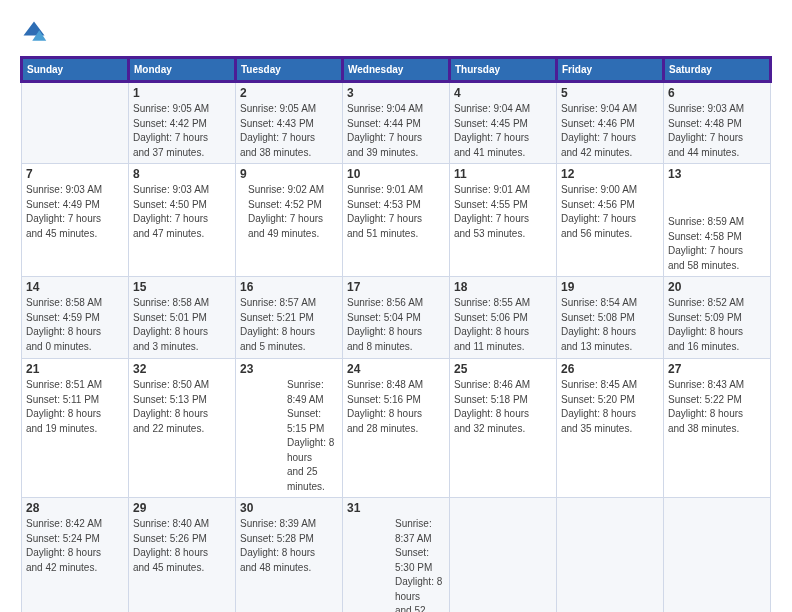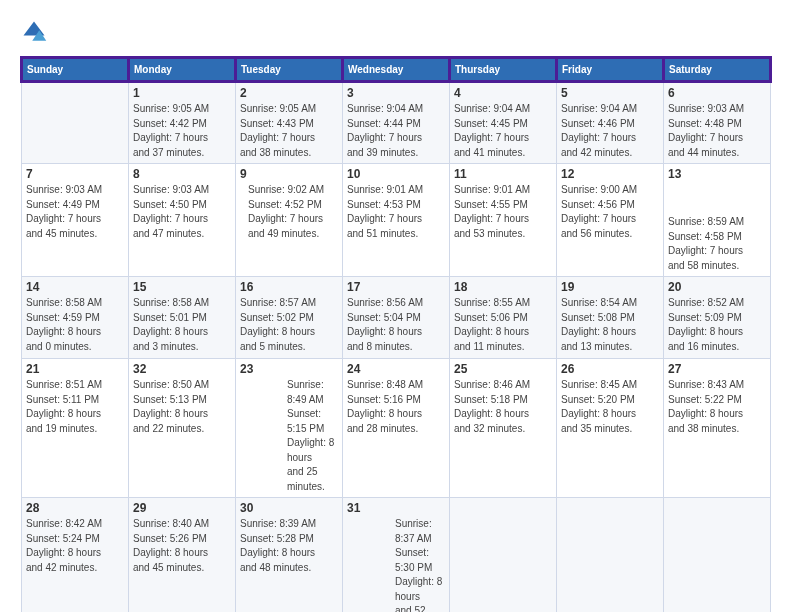--- a/index.html
+++ b/index.html
@@ -247,21 +247,21 @@
           <td>
             <span class="day-num">15</span>
             <div class="day-info" style="white-space: pre-line;">Sunrise: 8:58 AM
 Sunset: 5:01 PM
 Daylight: 8 hours
 and 3 minutes.</div>
           </td>
           <td>
             <span class="day-num">16</span>
             <div class="day-info" style="white-space: pre-line;">Sunrise: 8:57 AM
-Sunset: 5:02 PM
+Sunset: 5:21 PM
 Daylight: 8 hours
 and 5 minutes.</div>
           </td>
           <td>
             <span class="day-num">17</span>
             <div class="day-info" style="white-space: pre-line;">Sunrise: 8:56 AM
 Sunset: 5:04 PM
 Daylight: 8 hours
 and 8 minutes.</div>
           </td>

